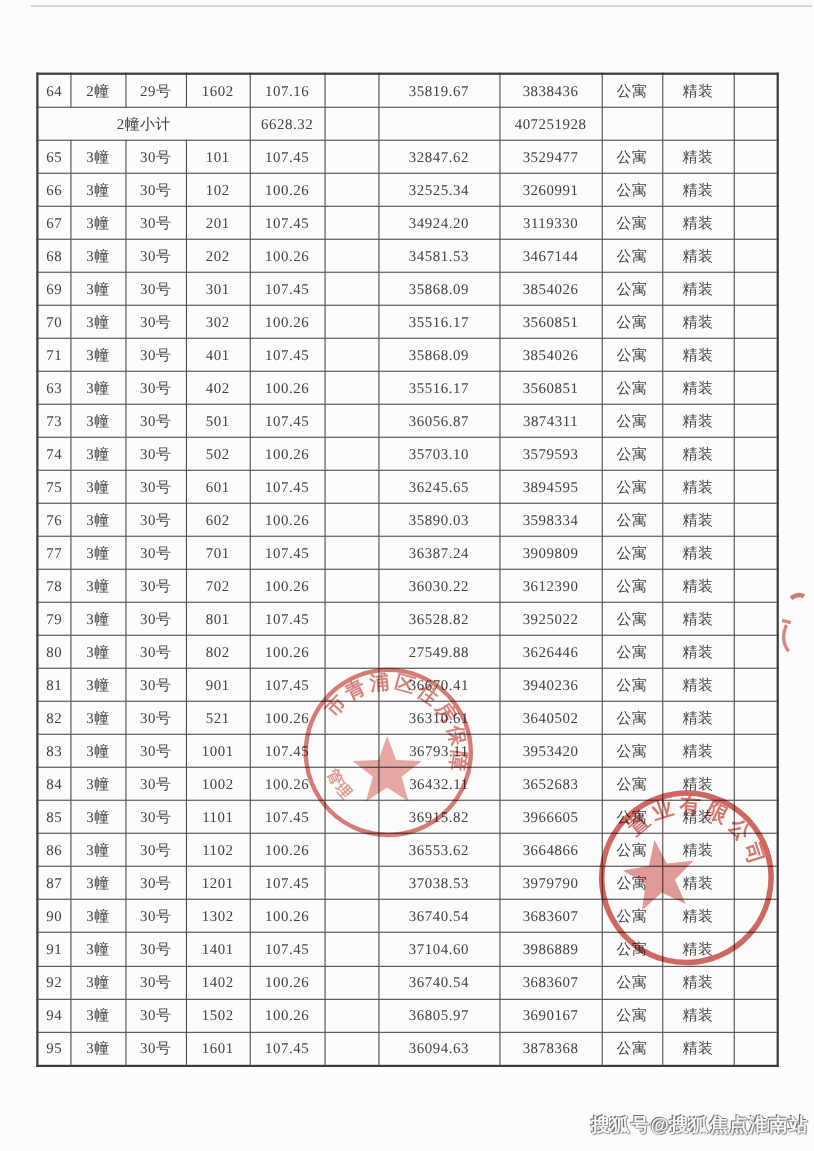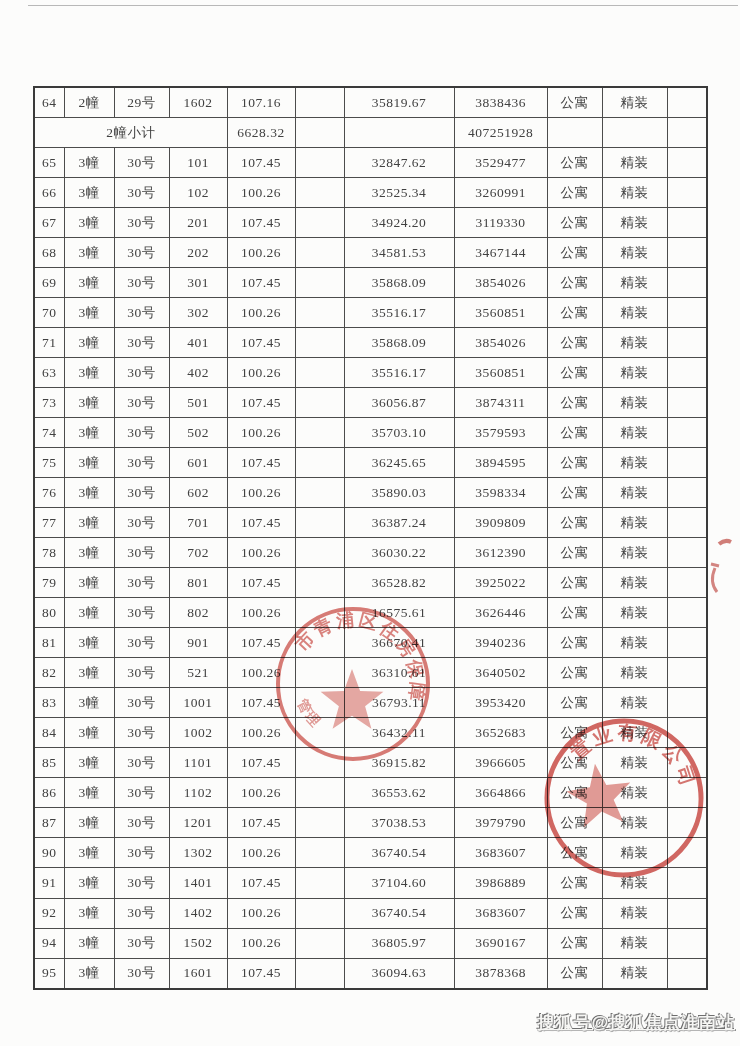--- a/index.html
+++ b/index.html
@@ -12,41 +12,39 @@
   }
   .top-crop-line{
     position:absolute;left:28px;top:5px;width:710px;height:1px;
     background:#ababab;opacity:.85;
   }
   table.price-table{
     position:absolute;left:33px;top:66px;
     width:673px;height:904px;
     border-collapse:collapse;table-layout:fixed;
     border:2px solid #3a3a3a;
-    margin-top:20px;
   }
   table.price-table td{
     border:1px solid #4c4c4c;
     height:25.4px;
     padding:0;
     text-align:center;vertical-align:middle;
     font-size:13.5px;color:#414141;
     letter-spacing:.5px;
     white-space:nowrap;overflow:hidden;
   }
   .stamp{position:absolute;pointer-events:none;mix-blend-mode:multiply;}
   .stamp-ring{fill:none;}
   .stamp-text{font-family:"Liberation Serif","DejaVu Serif",serif;font-weight:bold;}
   .watermark{
     position:absolute;top:1011px;right:5px;
     font-family:"Liberation Sans","DejaVu Sans",sans-serif;
     font-size:17px;font-weight:bold;letter-spacing:1px;
     color:#f6f6f4;
     text-shadow:-1px -1px 0 #6e6e6e,1px 0 0 #9a9a9a,0 1px 1px #b5b5b5,1px 1px 0 #8c8c8c;
-    text-decoration:underline;
   }
 </style>
 </head>
 <body>
 
 <div class="page">
 
   <div class="top-crop-line"></div>
 
   <table class="price-table">
@@ -282,21 +280,21 @@
           <td>精装</td>
           <td></td>
         </tr>
         <tr>
           <td>80</td>
           <td>3幢</td>
           <td>30号</td>
           <td>802</td>
           <td>100.26</td>
           <td></td>
-          <td>16575.61</td>
+          <td>27549.88</td>
           <td>3626446</td>
           <td>公寓</td>
           <td>精装</td>
           <td></td>
         </tr>
         <tr>
           <td>81</td>
           <td>3幢</td>
           <td>30号</td>
           <td>901</td>

